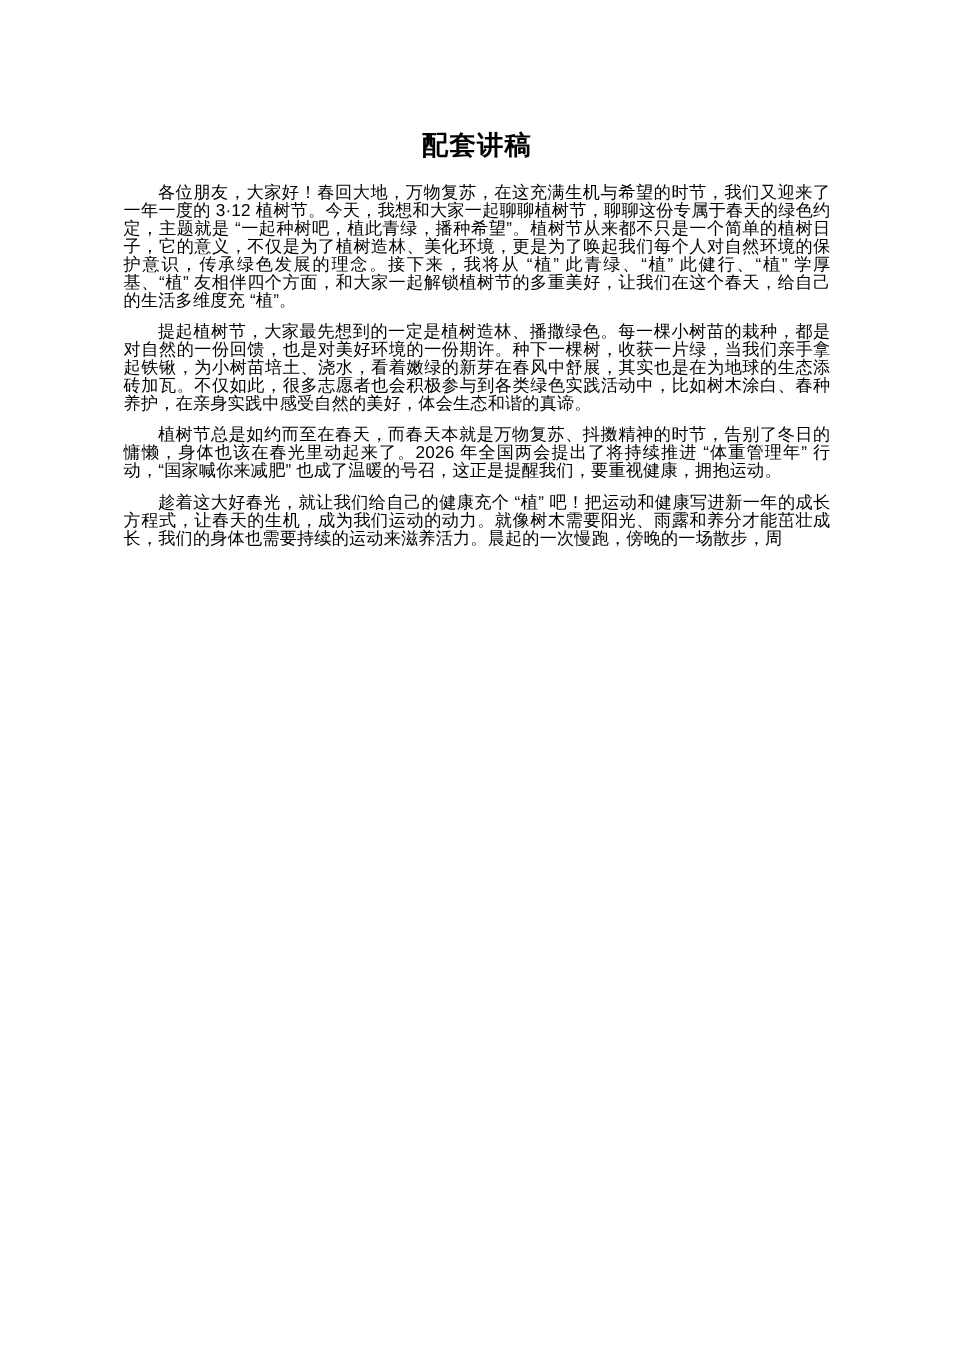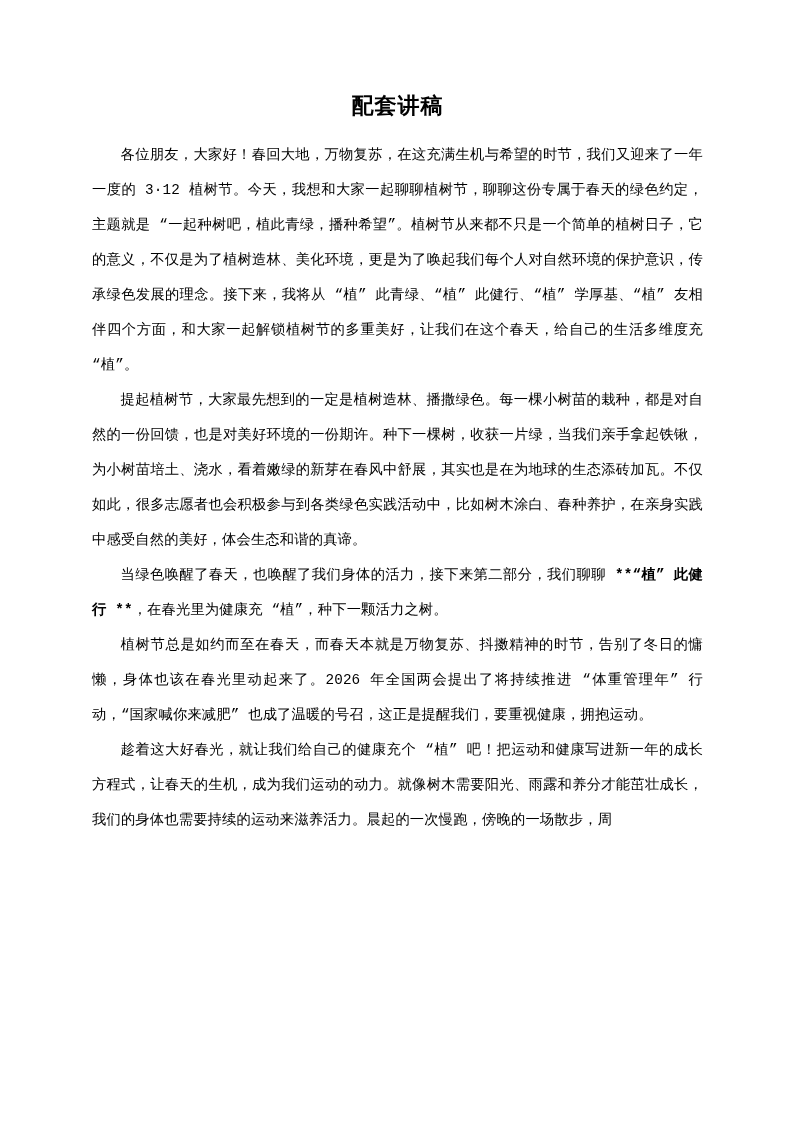--- a/index.html
+++ b/index.html
@@ -16,60 +16,59 @@
     position: relative;
     width: 794px;
     height: 1123px;
     background: #ffffff;
     overflow: hidden;
     box-sizing: border-box;
   }
   .content {
     position: absolute;
     left: 92px;
-    top: 88px;
+    top: 104px;
     width: 611px;
   }
   .doc-title {
     font-size: 22px;
     font-weight: bold;
     text-align: center;
     letter-spacing: 1px;
     line-height: 34px;
     margin: 0 0 16px 0;
     font-family: "DejaVu Serif", "Liberation Serif", serif;
   }
   .para {
     font-size: 14.3px;
-    line-height: 35px;
+    line-height: 15px;
     text-align: justify;
     text-justify: inter-ideograph;
     text-indent: 2em;
-    margin: 0;
+    margin: 11px;
     letter-spacing: 0.15px;
-    font-family: Liberation Mono, monospace;
+    font-family: Liberation Sans, sans-serif;
   }
   .para b, .para .bold {
     font-weight: bold;
   }
 </style>
 </head>
 <body>
 
 <div class="page">
   <div class="content">
 
     <h1 class="doc-title">配套讲稿</h1>
 
     <p class="para"><span>各位朋友，大家好！春回大地，万物复苏，在这充满生机与希望的时节，我们又迎来了一年一度的 3·12 植树节。今天，我想和大家一起聊聊植树节，聊聊这份专属于春天的绿色约定，主题就是 “一起种树吧，植此青绿，播种希望”。植树节从来都不只是一个简单的植树日子，它的意义，不仅是为了植树造林、美化环境，更是为了唤起我们每个人对自然环境的保护意识，传承绿色发展的理念。接下来，我将从 “植” 此青绿、“植” 此健行、“植” 学厚基、“植” 友相伴四个方面，和大家一起解锁植树节的多重美好，让我们在这个春天，给自己的生活多维度充 “植”。</span></p>
 
 
     <p class="para"><span>提起植树节，大家最先想到的一定是植树造林、播撒绿色。每一棵小树苗的栽种，都是对自然的一份回馈，也是对美好环境的一份期许。种下一棵树，收获一片绿，当我们亲手拿起铁锹，为小树苗培土、浇水，看着嫩绿的新芽在春风中舒展，其实也是在为地球的生态添砖加瓦。不仅如此，很多志愿者也会积极参与到各类绿色实践活动中，比如树木涂白、春种养护，在亲身实践中感受自然的美好，体会生态和谐的真谛。</span></p>
 
 
-    <p class="para"><span>当绿色唤醒了春天，也唤醒了我们身体的活力，接下来第二部分，我们聊聊 </span><b class="bold">**“植” 此健行 **</b><span>，在春光里为健康充 “植”，种下一颗活力之树。</span></p>
 
     <p class="para"><span>植树节总是如约而至在春天，而春天本就是万物复苏、抖擞精神的时节，告别了冬日的慵懒，身体也该在春光里动起来了。2026 年全国两会提出了将持续推进 “体重管理年” 行动，“国家喊你来减肥” 也成了温暖的号召，这正是提醒我们，要重视健康，拥抱运动。</span></p>
 
     <p class="para"><span>趁着这大好春光，就让我们给自己的健康充个 “植” 吧！把运动和健康写进新一年的成长方程式，让春天的生机，成为我们运动的动力。就像树木需要阳光、雨露和养分才能茁壮成长，我们的身体也需要持续的运动来滋养活力。晨起的一次慢跑，傍晚的一场散步，周</span></p>
 
   </div>
 </div>
 
 </body></html>

